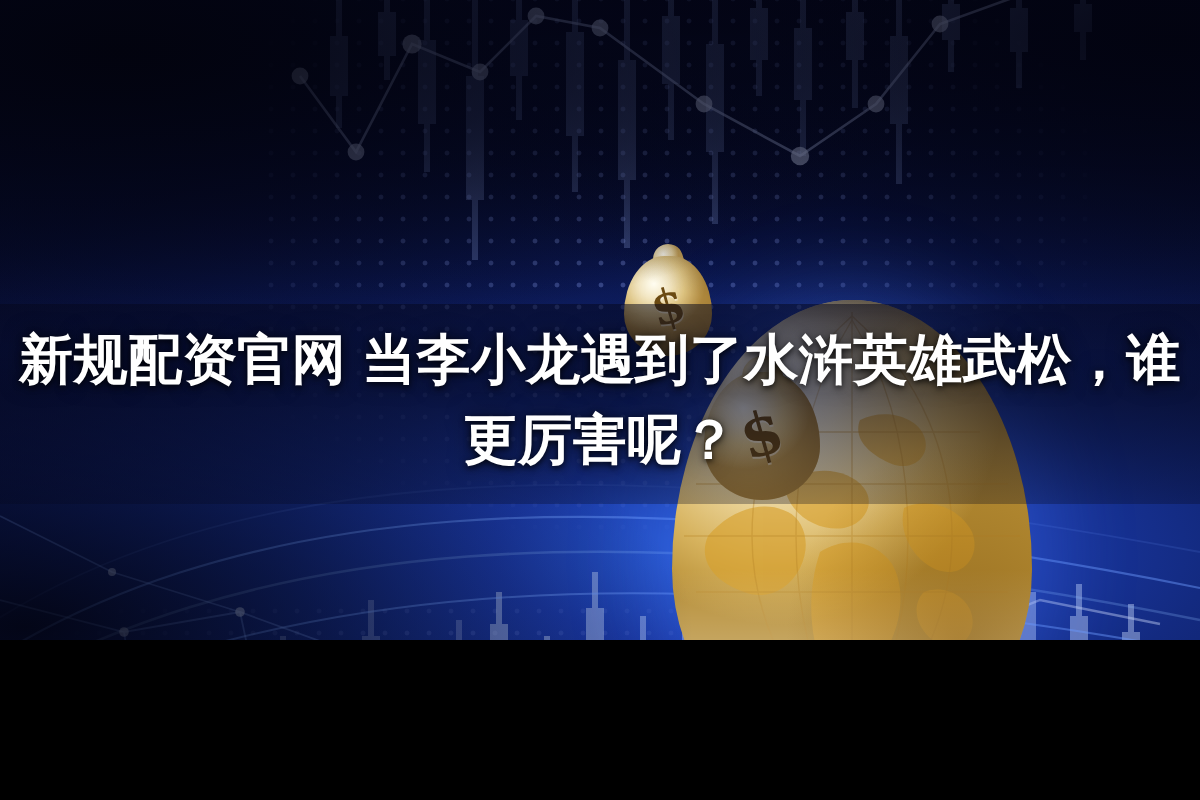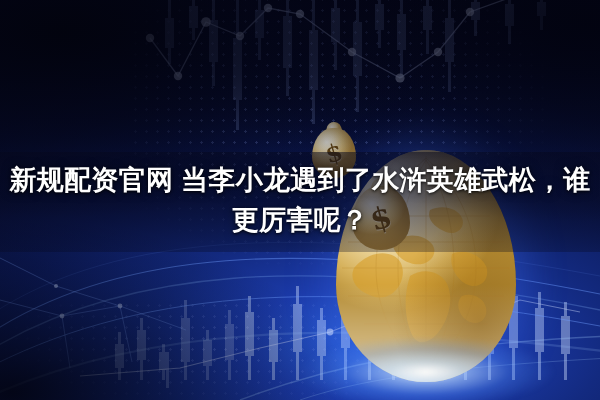--- a/index.html
+++ b/index.html
@@ -3,21 +3,21 @@
 <meta charset="utf-8">
 <title>banner</title>
 <style>
   html,body{margin:0;padding:0;background:#000;}
   body{
     font-family:"Liberation Sans","DejaVu Sans",sans-serif;
   }
   #stage{
     position:relative;
     width:600px;
-    height:400px;
+    height:320px;
     overflow:hidden;
     background:#0c4a6e;
   }
 
   
   .bg-base{
     position:absolute; inset:0;
     background:
       radial-gradient(130% 95% at 62% 86%, #2a5fd8 0%, #1b3aa8 16%, #132a80 30%, #0c1a58 48%, #070e33 68%, #04061a 88%);
   }

